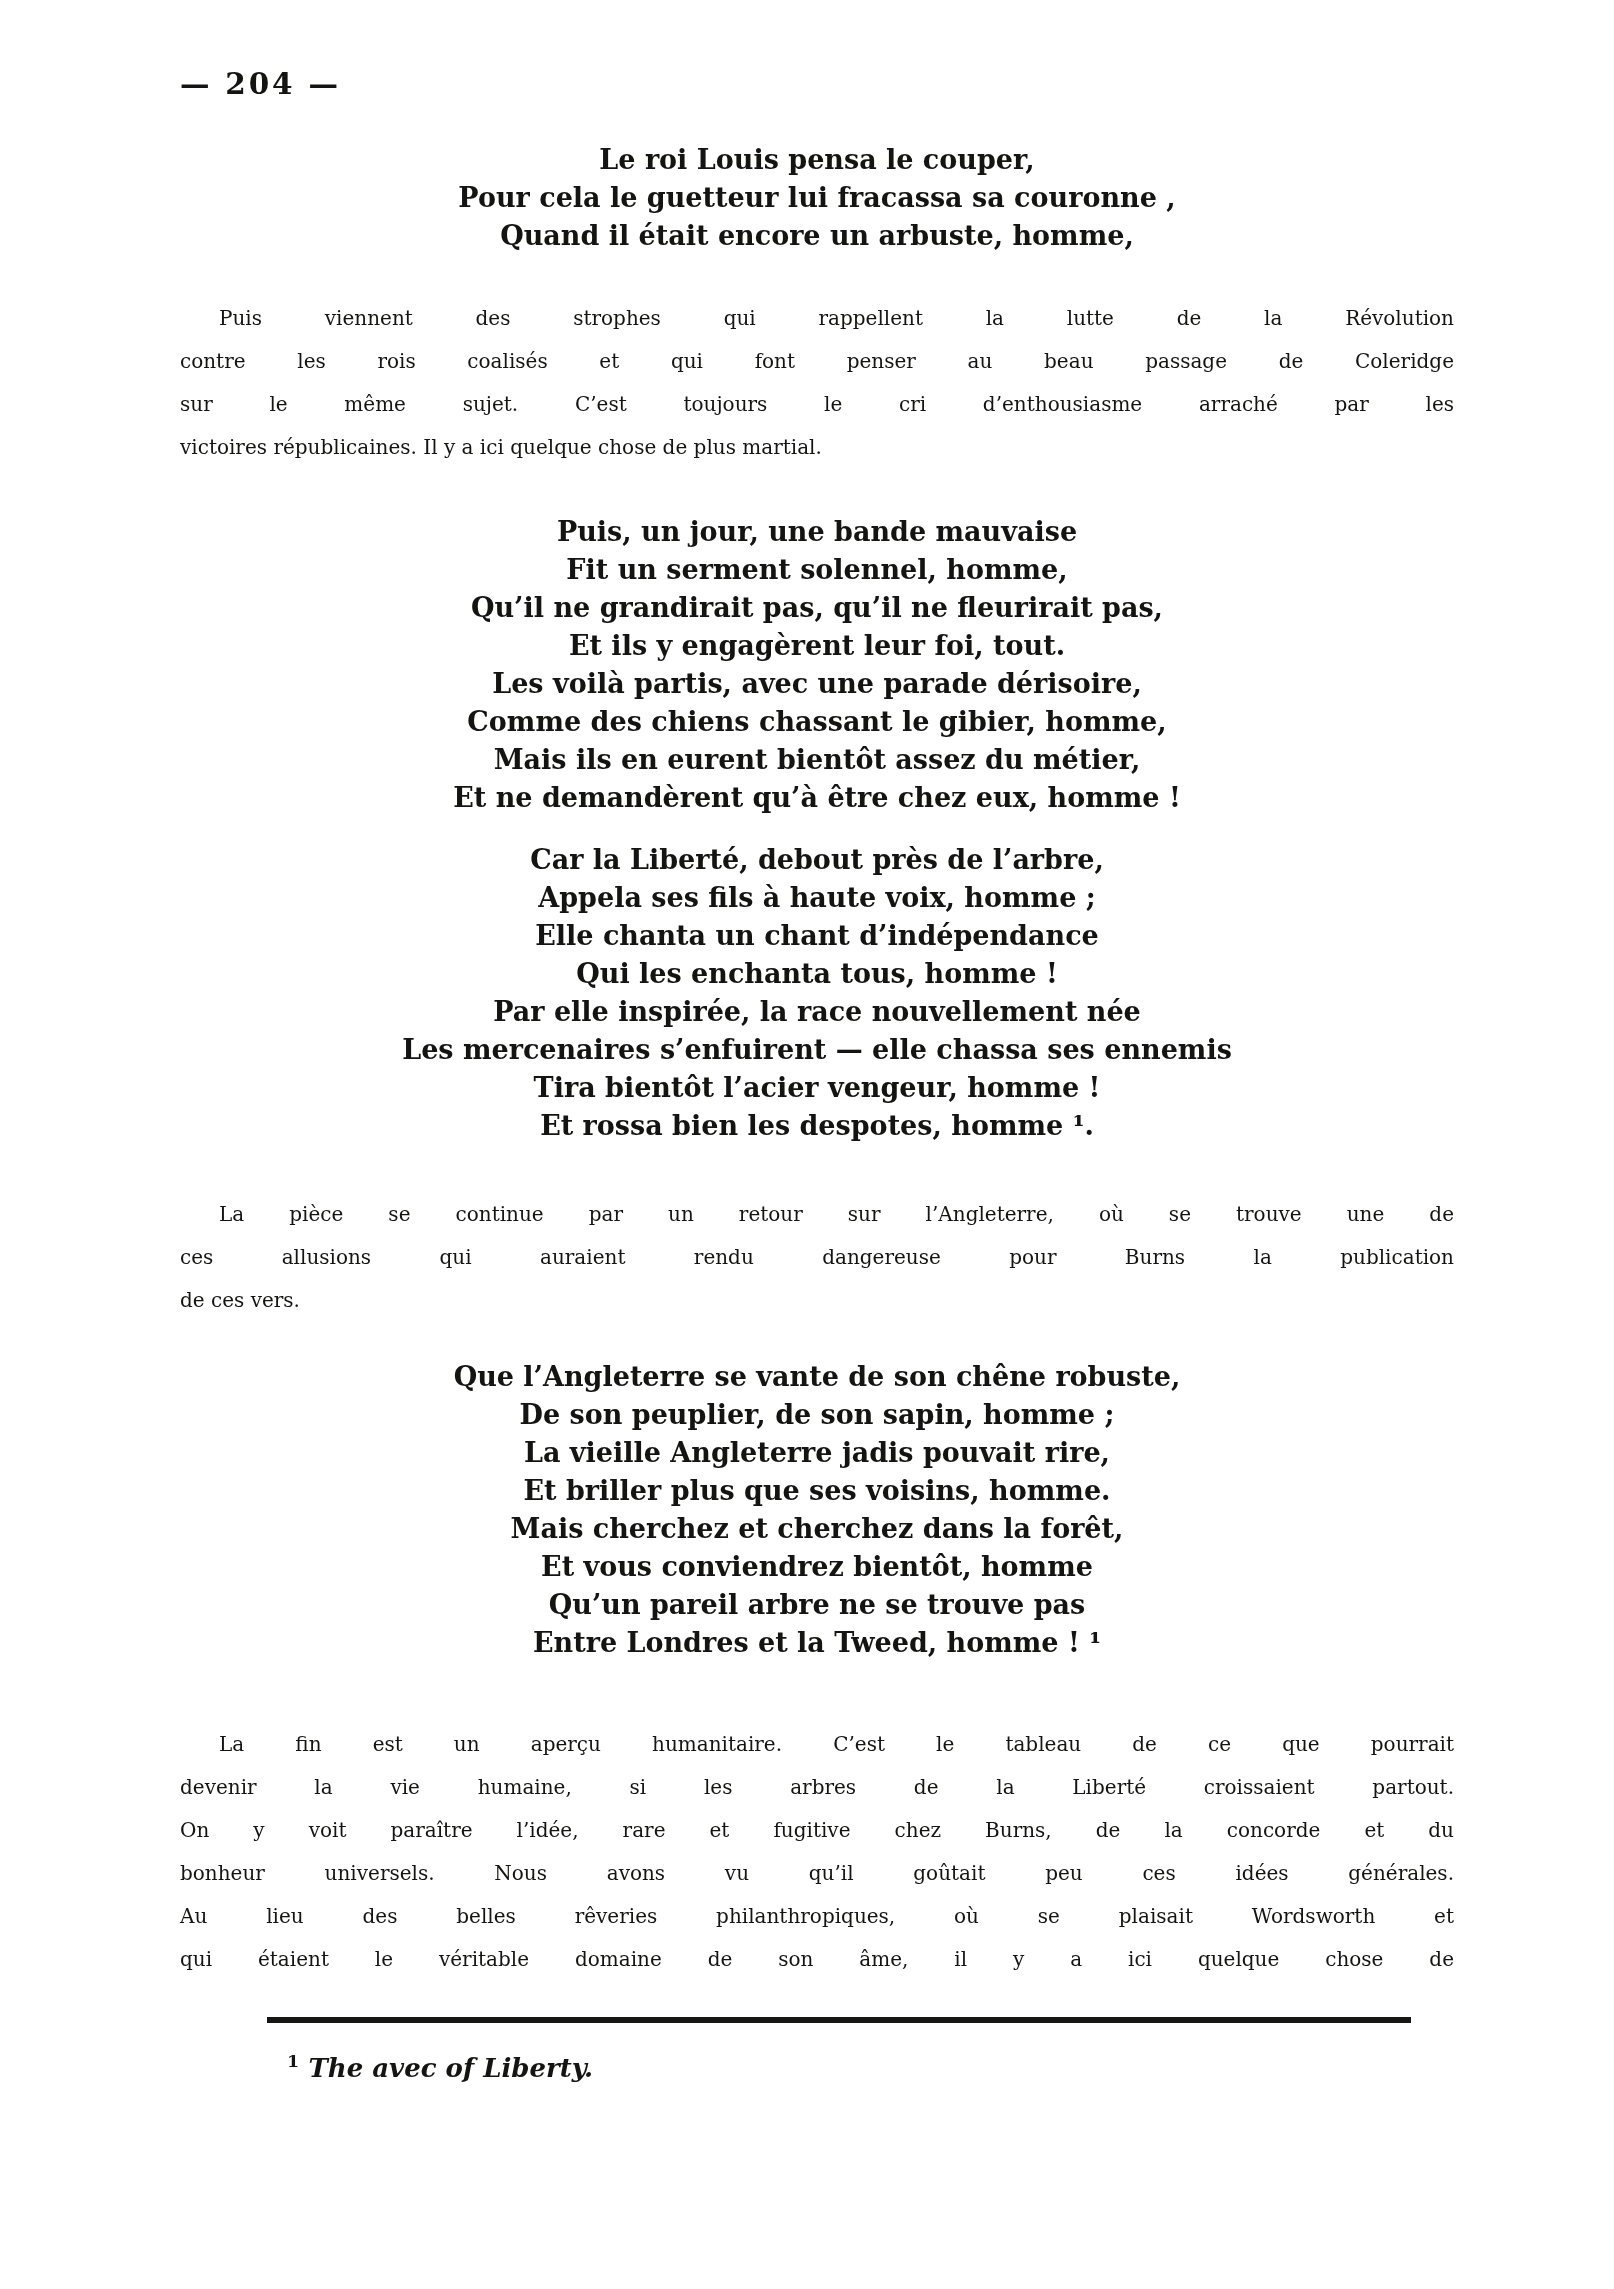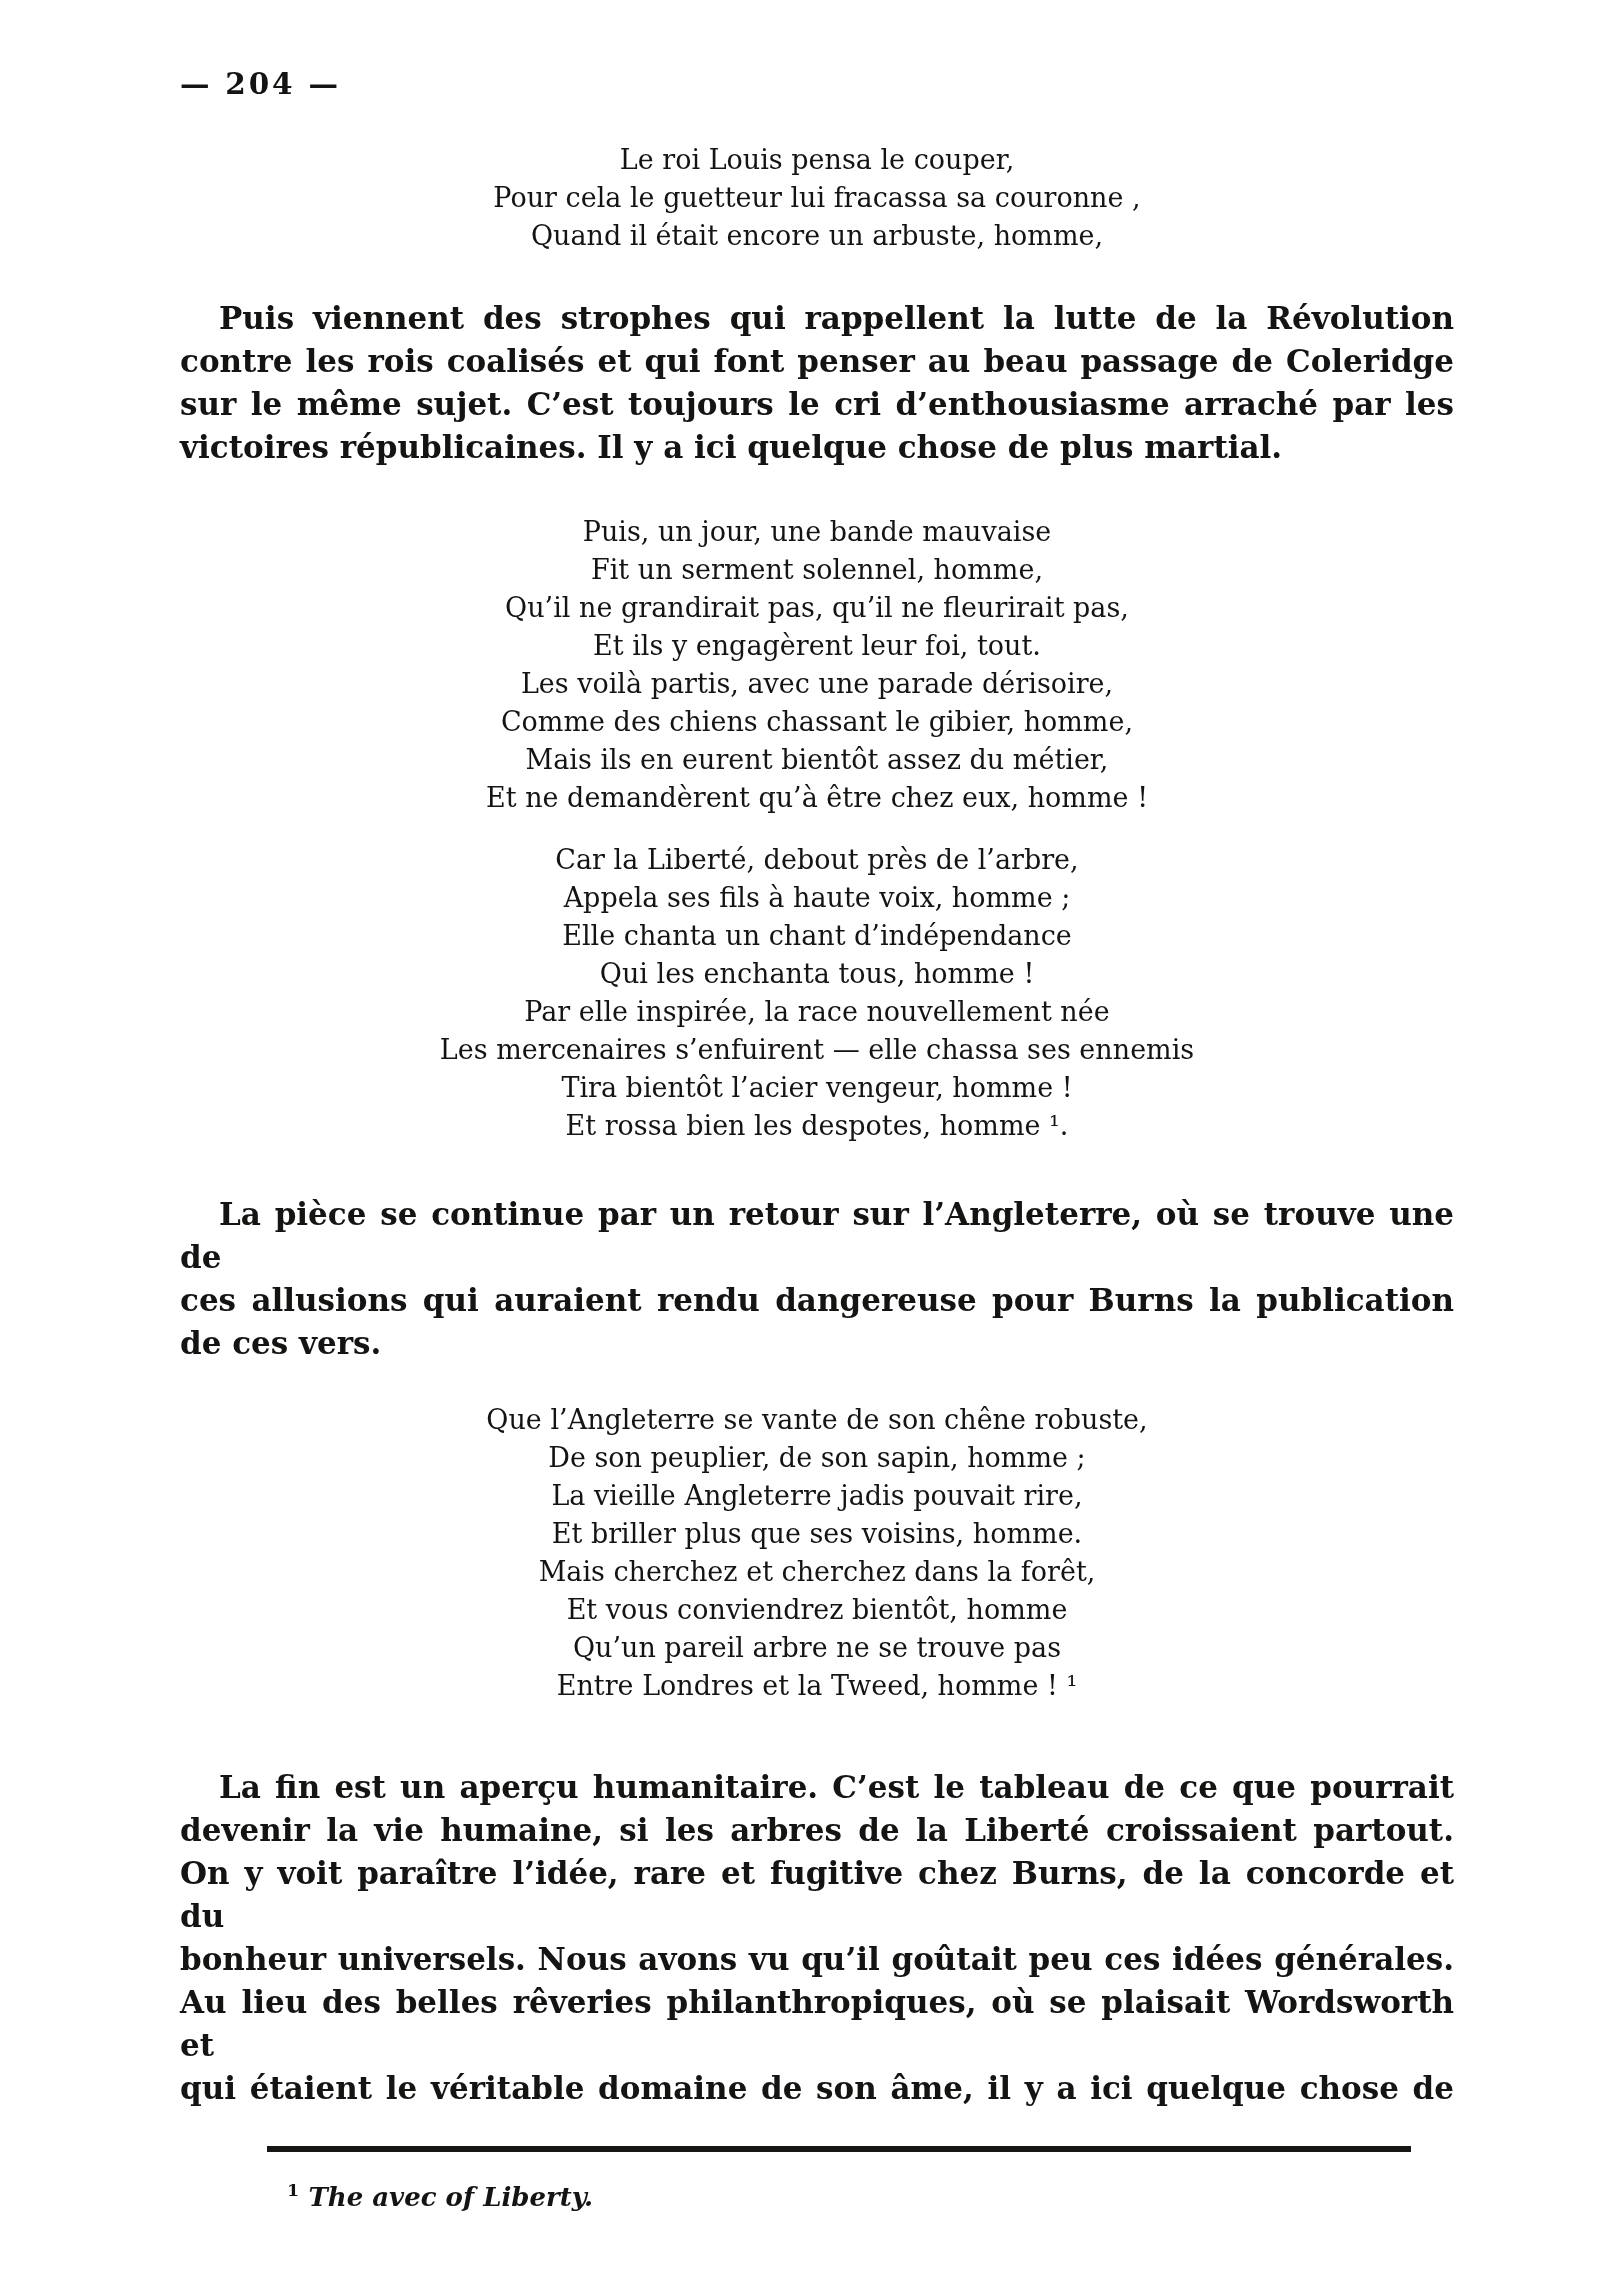--- a/index.html
+++ b/index.html
@@ -24,31 +24,30 @@
   }
   .page-number {
     margin-top: 65px;
     font-size: 29.5px;
     font-weight: 700;
     letter-spacing: 2.8px;
     line-height: 38px;
   }
   .verse {
     font-size: 27px;
-    font-weight: 400;
+    font-weight: 700;
     line-height: 38px;
   }
   .verse-line {
     text-align: center;
     white-space: nowrap;
   }
   .para {
-    font-size: 31px;
+    font-size: 20px;
     line-height: 43px;
-    font-weight: bold;
   }
   .para-line {
     text-align: justify;
     text-align-last: justify;
   }
   .para-line.first {
     text-indent: 39px;
   }
   .para-line.endleft {
     text-align-last: left;

